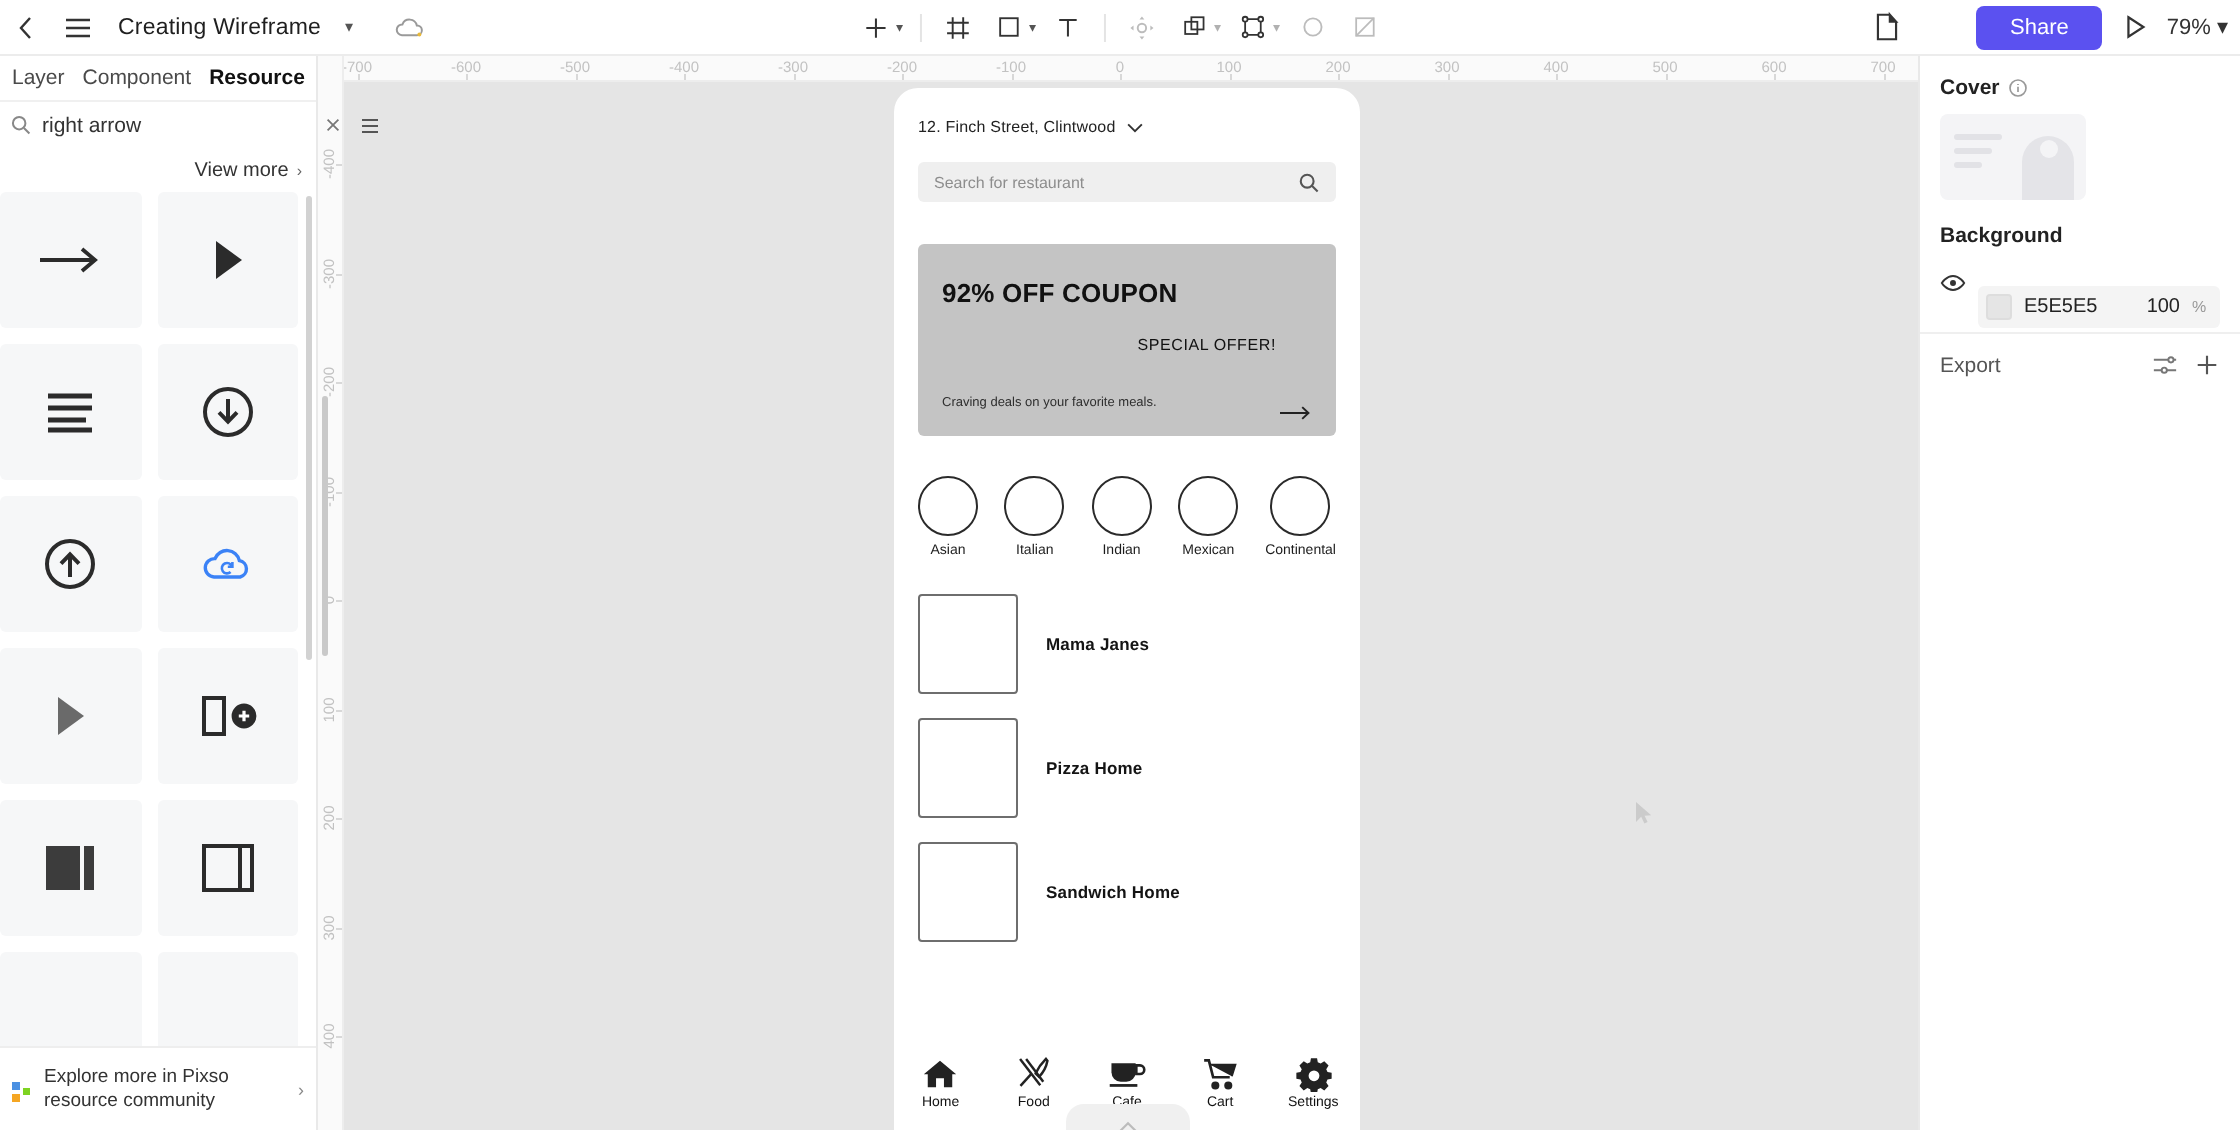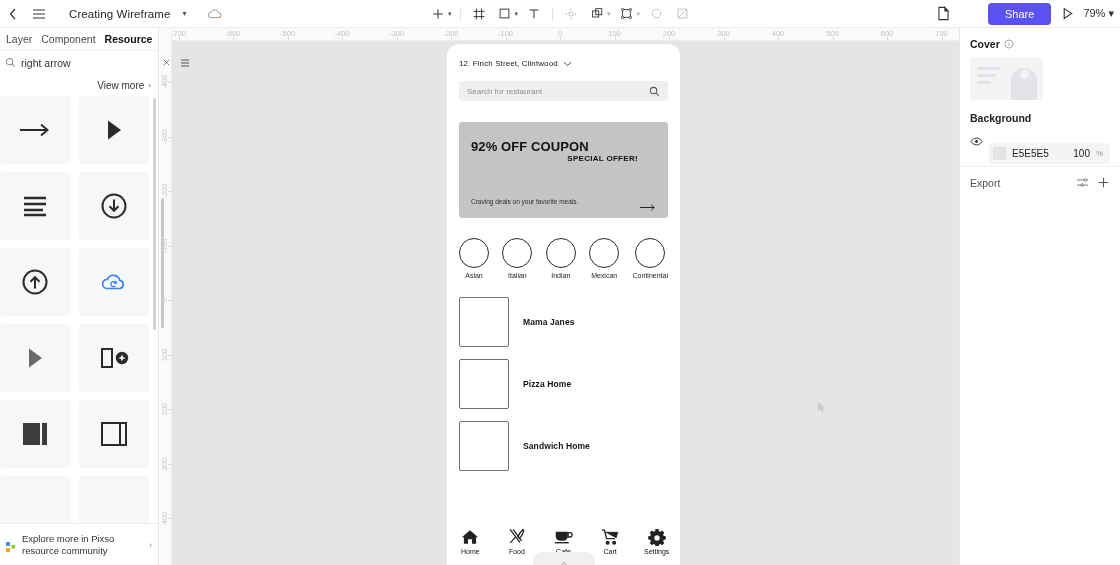--- a/index.html
+++ b/index.html
@@ -16,21 +16,21 @@
   .topbar {
     position: absolute; left: 0; top: 0; width: 1120px; height: 28px;
     background: #fff; display: flex; align-items: center;
     border-bottom: 1px solid #ececec;
     z-index: 40;
   }
   .tb-left { display: flex; align-items: center; gap: 9px; padding-left: 5px; }
   .ic { display: inline-flex; align-items: center; justify-content: center; }
   .back-ic { width: 16px; height: 18px; color: #333; }
   .ham-ic { width: 18px; height: 18px; color: #333; }
-  .doc-title { font-size: 11.5px; color: #1f1f1f; margin-left: 12px; letter-spacing: .1px; }
+  .doc-title { font-size: 11.5px; color: #1f1f1f; margin-left: 2px; letter-spacing: .1px; }
   .chev { color: #555; font-size: 8px; margin-left: 3px; display:inline-block; }
   .cloud-ic { width: 18px; height: 16px; margin-left: 10px; }
 
   .tb-center {
     position: absolute; left: 50%; transform: translateX(-50%);
     display: flex; align-items: center; height: 28px; gap: 0;
   }
   .tool { width: 26px; height: 26px; display: flex; align-items: center; justify-content: center; cursor: pointer; }
   .tool.dim { opacity: .32; }
   .tool-grp { display: flex; align-items: center; }
@@ -173,21 +173,21 @@
     display: flex; align-items: center; padding: 0 8px; cursor: text;
   }
   .ph-search-ph { font-size: 8px; color: #8d8d8d; flex: 1; }
   .ph-search-ic { width: 11px; height: 11px; color: #555; }
 
   .coupon {
     margin: 21px 12px 0 12px; height: 96px; background: #c4c4c4; border-radius: 3px;
     padding: 17px 12px 10px 12px; position: relative; cursor: pointer;
   }
   .cp-title { font-size: 13px; font-weight: bold; color: #111; letter-spacing: .1px; }
-  .cp-sub { font-size: 8px; font-weight: bold; color: #111; text-align: right; margin-top: 0; padding-right: 18px; letter-spacing: .3px; }
+  .cp-sub { font-size: 8px; font-weight: normal; color: #111; text-align: right; margin-top: 14px; padding-right: 18px; letter-spacing: .3px; }
   .cp-desc { position: absolute; left: 12px; bottom: 12px; font-size: 6.5px; color: #2e2e2e; line-height: 8.5px; width: 110px; }
   .cp-arrow { position: absolute; right: 12px; bottom: 11px; width: 16px; height: 9px; color: #222; }
 
   .cats { display: flex; justify-content: space-between; padding: 20px 12px 0 12px; }
   .cat { display: flex; flex-direction: column; align-items: center; gap: 4px; cursor: pointer; }
   .cat-circ { width: 30px; height: 30px; border-radius: 50%; border: 1.3px solid #2a2a2a; background: #fff; }
   .cat-lab { font-size: 7px; color: #1c1c1c; }
 
   .rest-list { padding: 18px 12px 0 12px; display: flex; flex-direction: column; gap: 12px; }
   .rest-row { display: flex; align-items: center; gap: 14px; cursor: pointer; }

